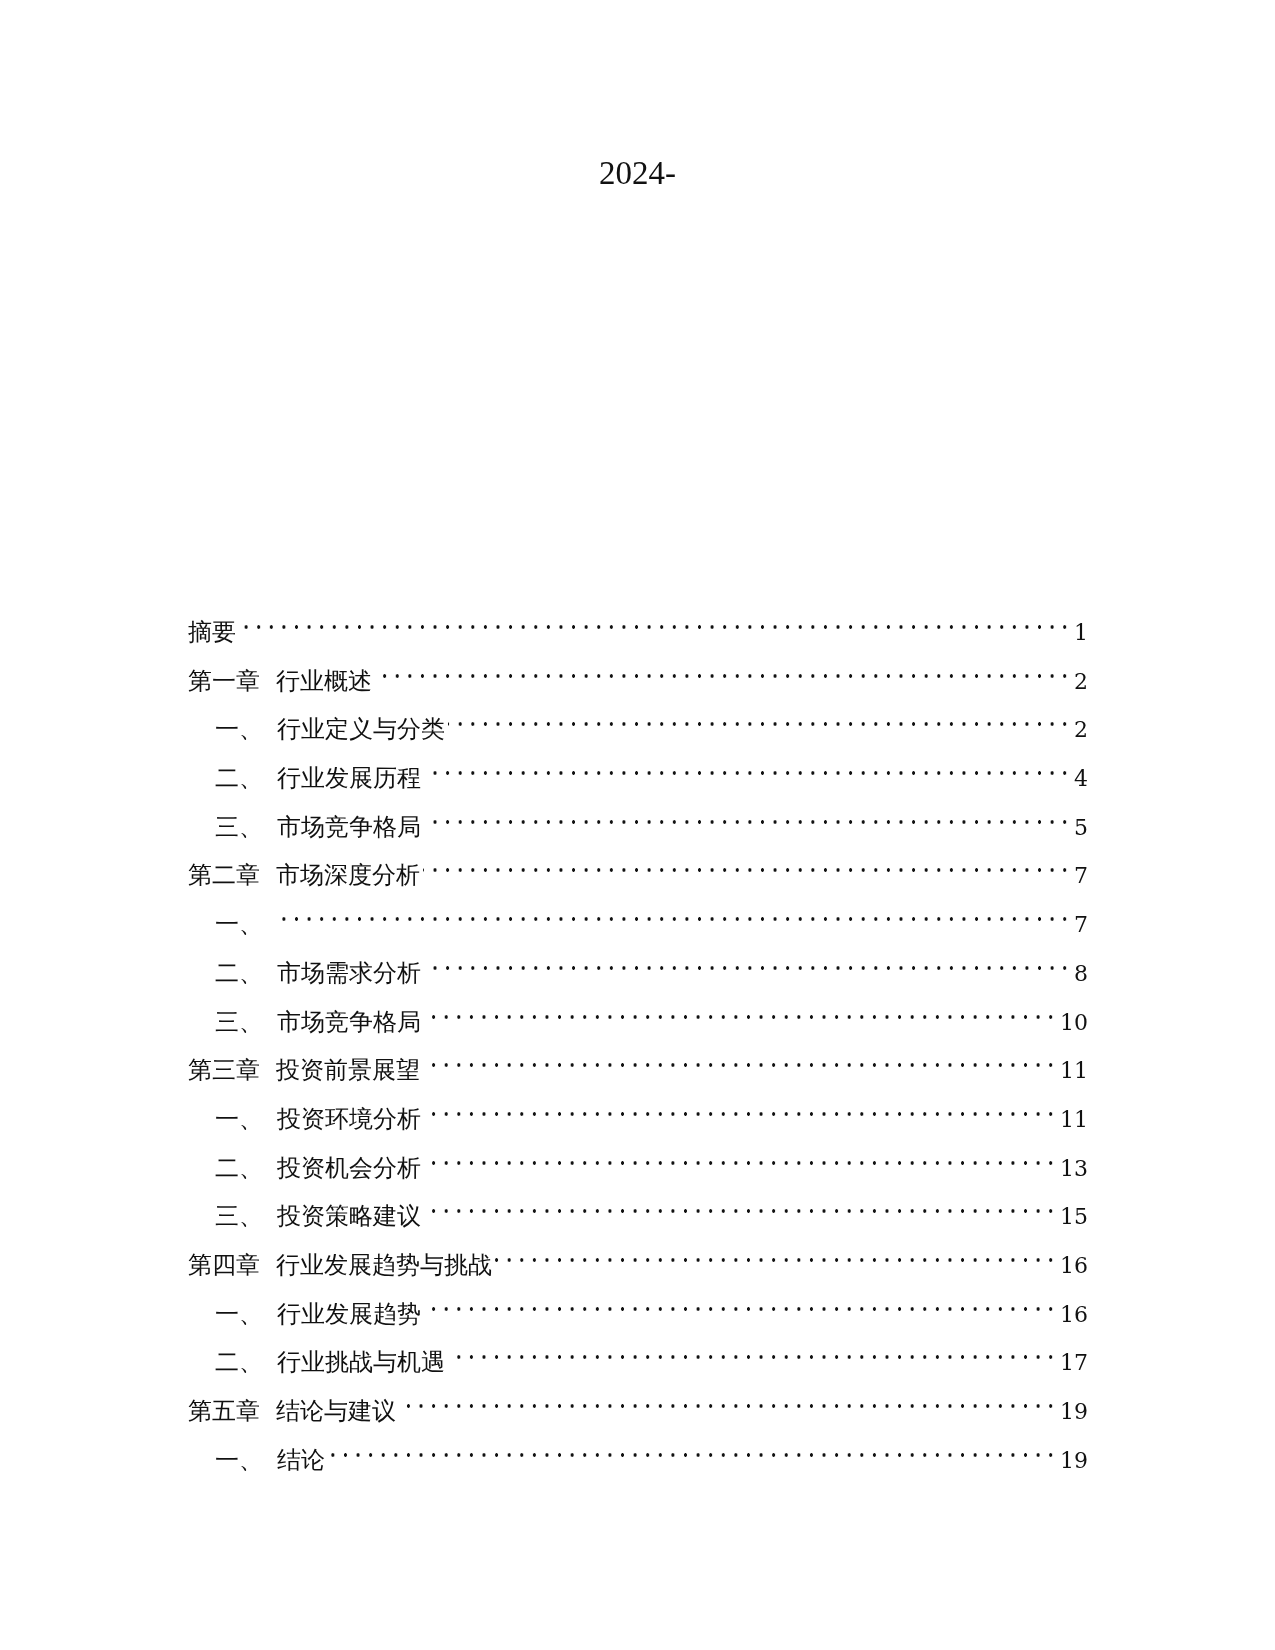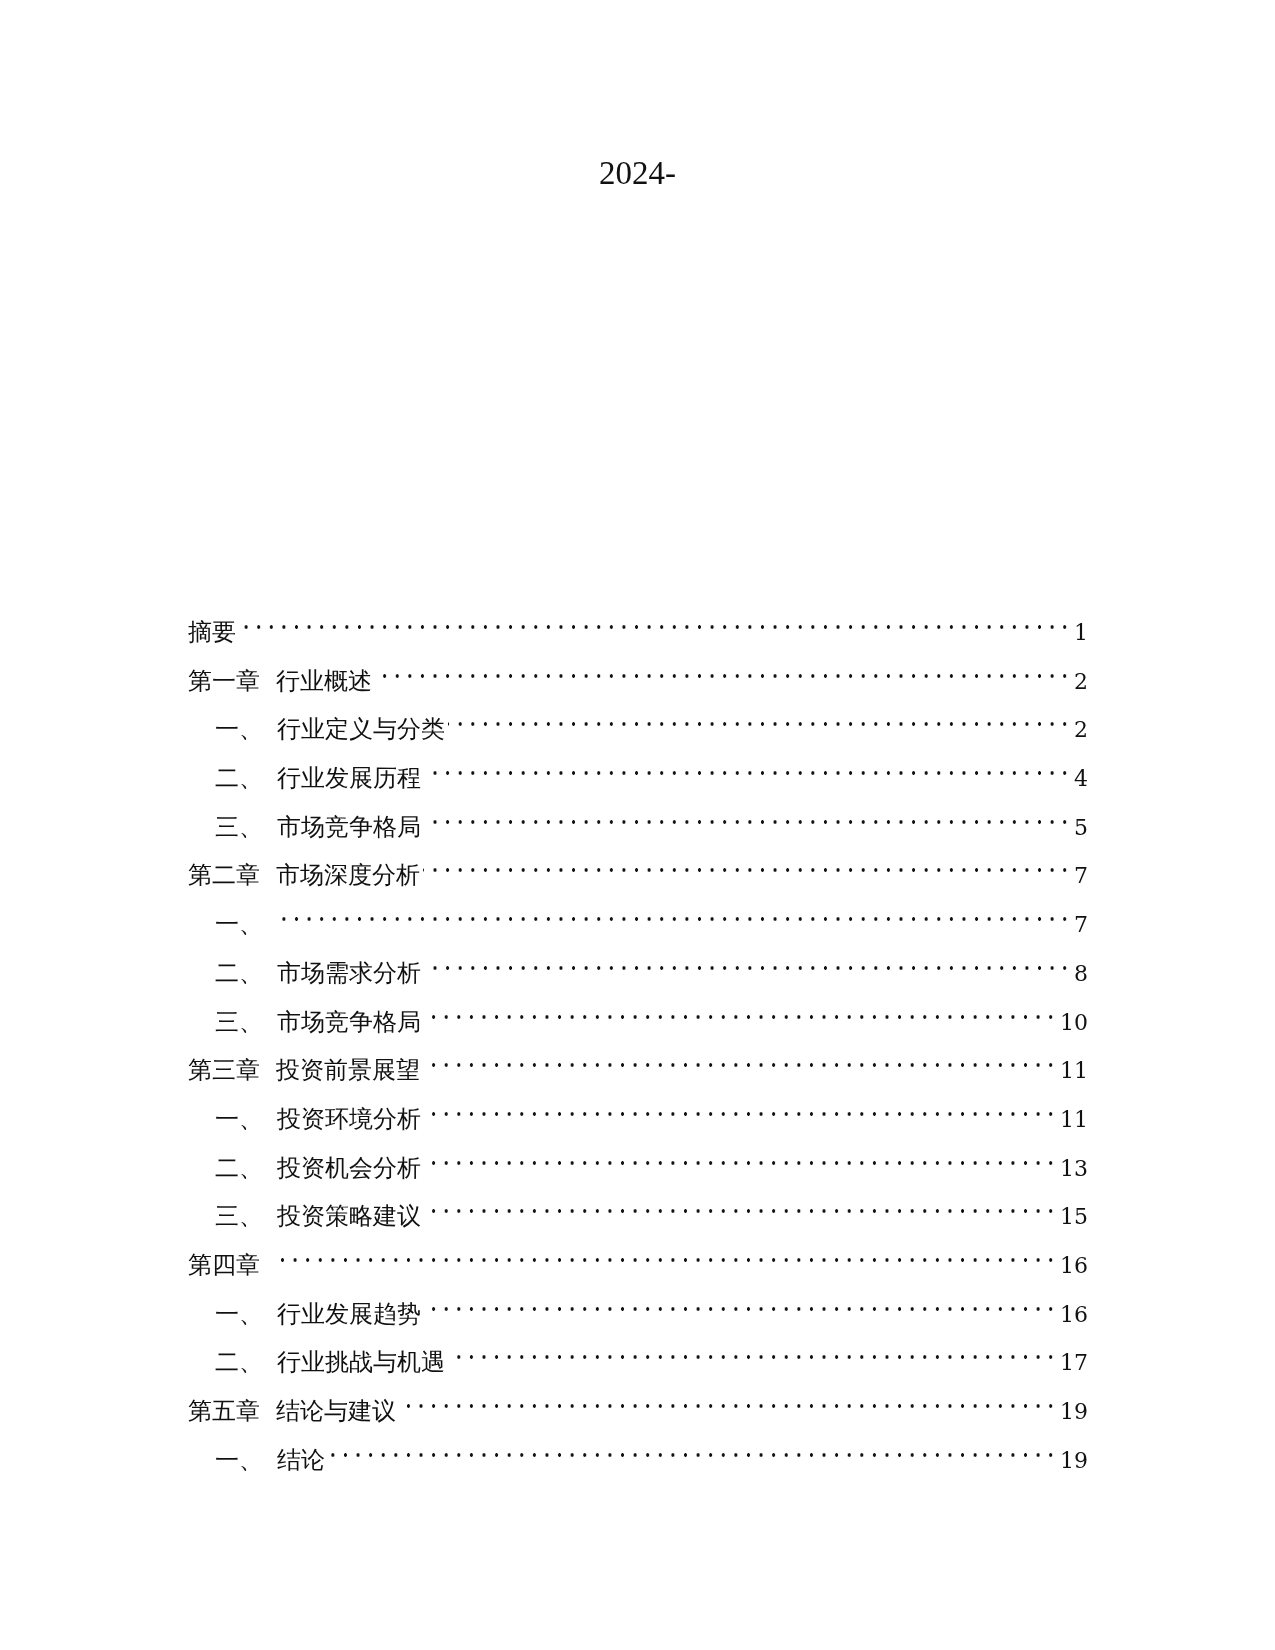--- a/index.html
+++ b/index.html
@@ -174,20 +174,21 @@
       <span class="page">13</span>
     </div>
     <div class="toc-row section">
       <span class="num">三、</span>
       <span class="label">投资策略建议</span>
       <span class="leader"></span>
       <span class="page">15</span>
     </div>
     <div class="toc-row chapter">
       <span class="num">第四章</span>
+      <span class="label">行业发展趋势与挑战</span>
       <span class="leader"></span>
       <span class="page">16</span>
     </div>
     <div class="toc-row section">
       <span class="num">一、</span>
       <span class="label">行业发展趋势</span>
       <span class="leader"></span>
       <span class="page">16</span>
     </div>
     <div class="toc-row section">

